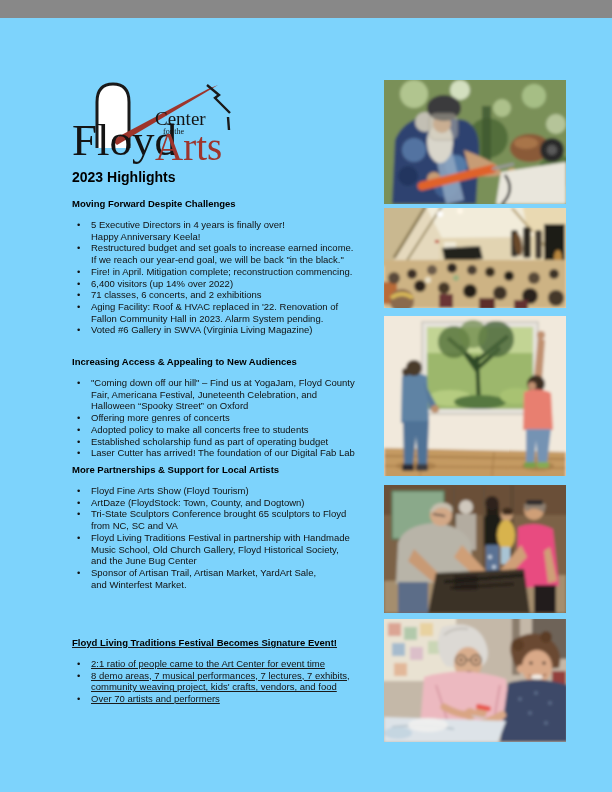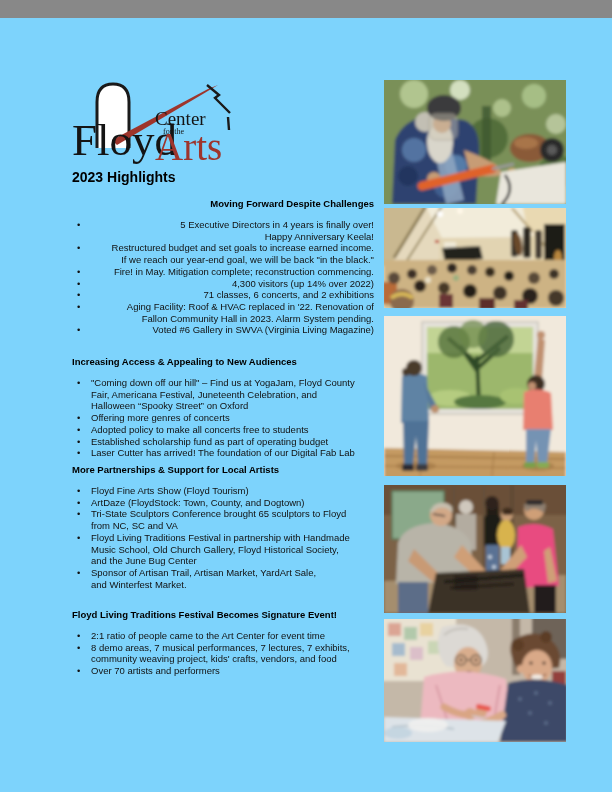--- a/index.html
+++ b/index.html
@@ -17,24 +17,24 @@
   .sec h2{margin:0 0 9px 0;font-size:9.5px;font-weight:700;line-height:13px;color:#000;}
   .sec ul{margin:0;padding:0;list-style:none;}
   .sec li{
     position:relative;padding-left:19px;margin:0;
     font-size:9.5px;line-height:11.7px;white-space:pre-line;color:#111;
   }
   .sec li::before{
     content:"\2022";position:absolute;left:5px;top:0;
     font-size:9.5px;line-height:11.7px;color:#111;
   }
-  .sec-1{top:179px;text-align:right;}
+  .sec-1{top:179px;}
   .sec-2{top:337px;}
   .sec-3{top:445px;}
-  .sec-4{top:590px;}
+  .sec-4{top:618px;text-decoration:underline;}
   .photo{position:absolute;left:384px;width:182px;margin:0;overflow:hidden;}
   .photo svg{display:block;width:100%;height:100%;}
   .photo-1{top:62px;height:124px;}
   .photo-2{top:190px;height:100px;}
   .photo-3{top:298px;height:160px;}
   .photo-4{top:467px;height:128px;}
   .photo-5{top:601px;height:123px;}
 </style>
 </head>
 <body>
@@ -59,22 +59,22 @@
 
   <h1 class="doc-title">2023 Highlights</h1>
 
   <section class="sec sec-1">
     <h2>Moving Forward Despite Challenges</h2>
     <ul>
       <li>5 Executive Directors in 4 years is finally over!
 Happy Anniversary Keela!</li>
       <li>Restructured budget and set goals to increase earned income.
 If we reach our year-end goal, we will be back "in the black."</li>
-      <li>Fire! in May. Mitigation complete; reconstruction commencing.</li>
-      <li>4,300 visitors (up 14% over 2022)</li>
+      <li>Fire! in April. Mitigation complete; reconstruction commencing.</li>
+      <li>6,400 visitors (up 14% over 2022)</li>
       <li>71 classes, 6 concerts, and 2 exhibitions</li>
       <li>Aging Facility: Roof &amp; HVAC replaced in '22. Renovation of
 Fallon Community Hall in 2023. Alarm System pending.</li>
       <li>Voted #6 Gallery in SWVA (Virginia Living Magazine)</li>
     </ul>
   </section>
 
   <section class="sec sec-2">
     <h2>Increasing Access &amp; Appealing to New Audiences</h2>
     <ul>

